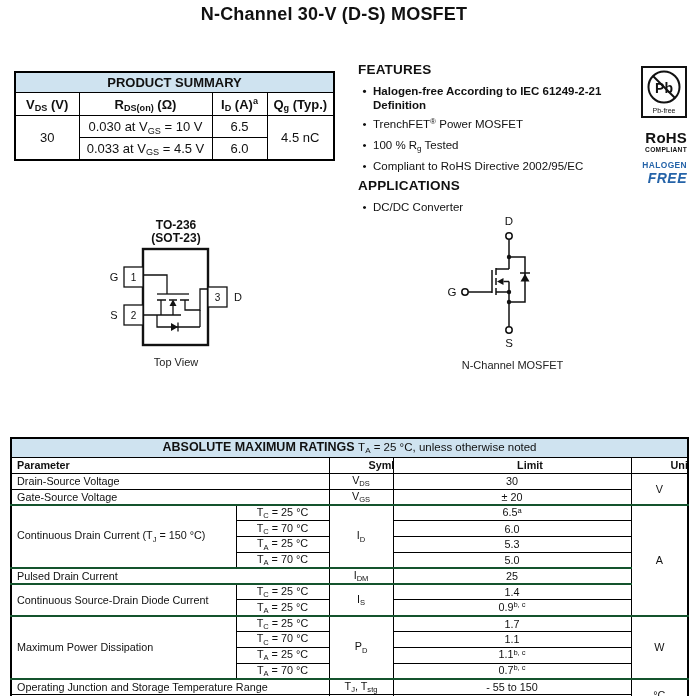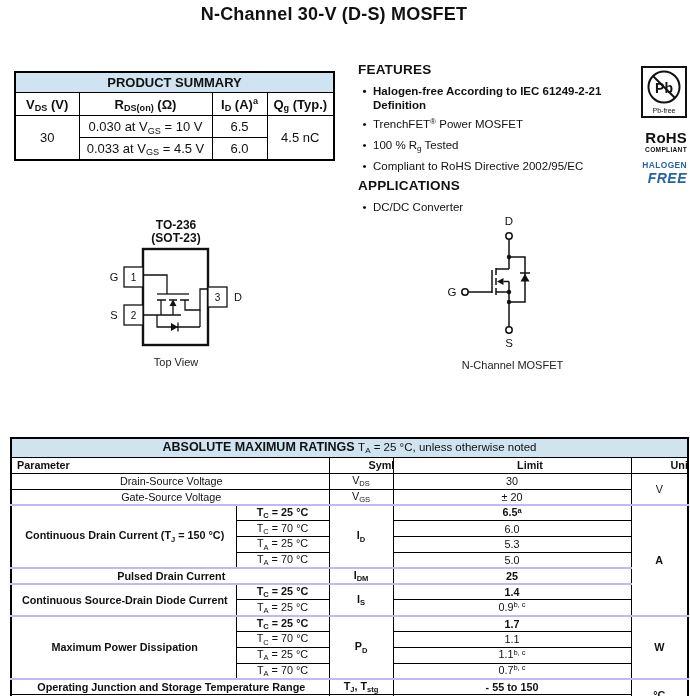--- a/index.html
+++ b/index.html
@@ -32,23 +32,23 @@
   .ps tr.head td { font-weight:bold; height:23px; }
   .ps tr.data td { height:22px; }
 
   
   .amr { position:absolute; left:10px; top:437px; width:677px; }
   .amr .bar td { font-size:12.5px; padding:2px 5px; }
   .amr tr.head td { font-weight:bold; font-size:10.8px; height:15px; text-align:center;padding-left:39px; }
   .amr tr.head td.param { text-align:left; }
   .amr tbody tr { height:15.8px; }
   .amr tbody td { font-size:10.8px; text-align:center; padding:0 3px; line-height:12px; }
-  .amr tbody td.param { text-align:center; padding-left:5px; }
+  .amr tbody td.param { text-align:left; padding-left:5px; }
   .amr td.param { padding-left:5px; }
-  .amr tr.grp td { border-top:2px solid #c4b5fd;font-weight:bold; }
+  .amr tr.grp td { border-top:2px solid #14532d; }
 
   
   .feat { position:absolute; left:356px; top:62px; width:278px; }
   .feat h2 { font-size:13.5px; font-weight:bold; margin:0 0 7px 2px; letter-spacing:0.2px; }
   .feat h2.apps { margin-top:1px; }
   .bullet-row { display:flex; margin:0 0 5px 0; font-size:11.5px; line-height:14px; }
   .bullet-row .b { width:17px; text-align:center; flex:0 0 17px; }
   .bullet-row.bold { font-weight:bold; }
 
   

